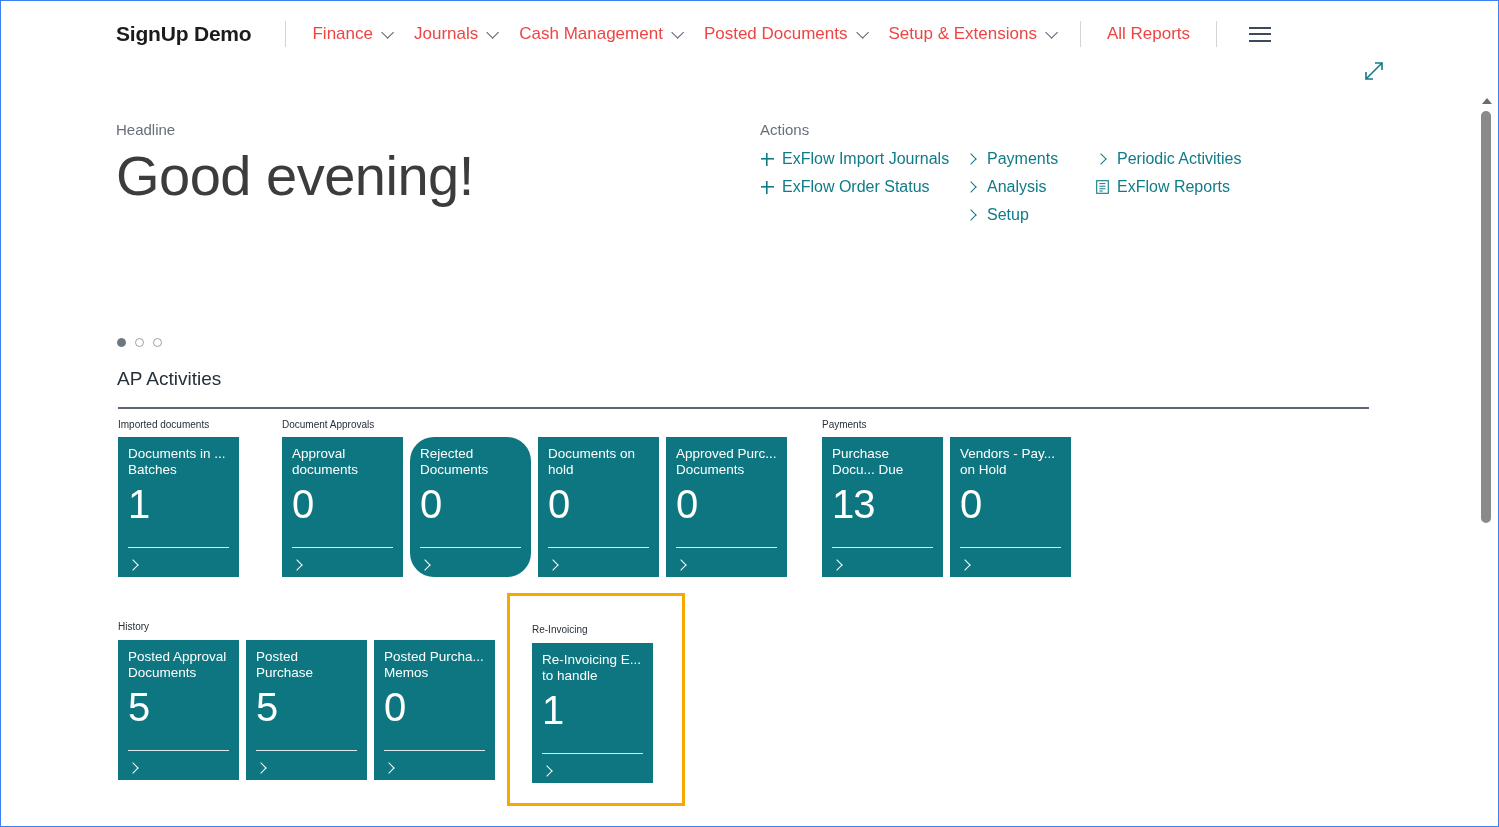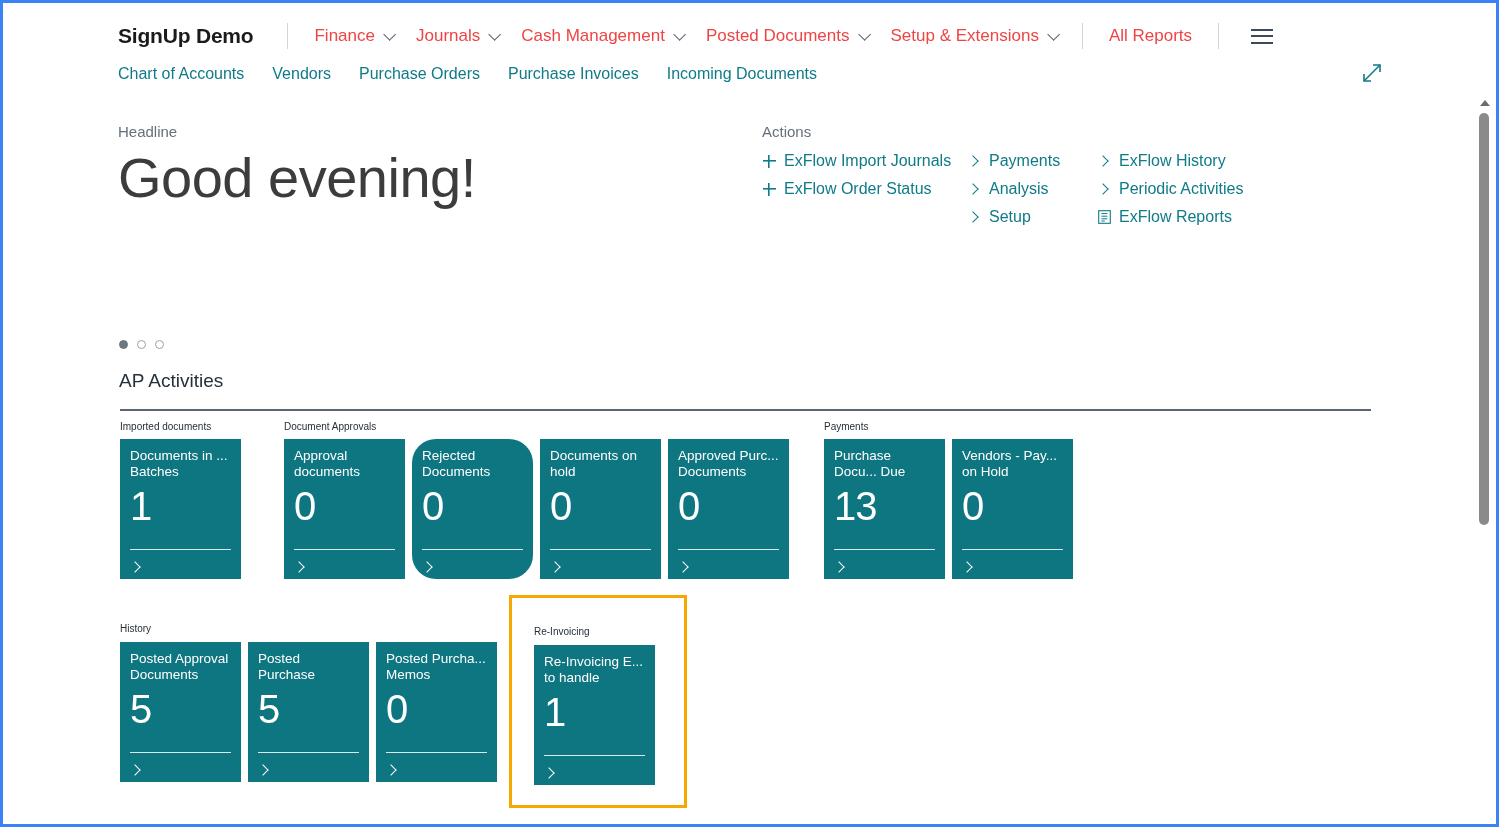--- a/index.html
+++ b/index.html
@@ -6,21 +6,21 @@
   html, body {
     margin: 0; padding: 0;
     width: 1499px; height: 827px;
     overflow: hidden;
     background: #ffffff;
     font-family: "Liberation Sans", sans-serif;
   }
   #window {
     position: relative;
     width: 1499px; height: 827px;
-    border: 3px solid #3b82f6;
+    border: 1px solid #3b82f6;
     background: #ffffff;
     overflow: hidden;
   }
 
   
   #topnav {
     position: absolute;
     left: 0; top: 0; right: 0;
     height: 90px;
     background: #ffffff;
@@ -312,27 +312,20 @@
       <div class="nav-item">All Reports</div>
       <div class="nav-sep"></div>
 
       <div class="hamburger">
         <span></span>
           <span></span>
           <span></span>
       </div>
     </div>
 
-    <div class="nav-row2">
-      <div class="subnav-item">Chart of Accounts</div>
-      <div class="subnav-item">Vendors</div>
-      <div class="subnav-item">Purchase Orders</div>
-      <div class="subnav-item">Purchase Invoices</div>
-      <div class="subnav-item">Incoming Documents</div>
-    </div>
 
     <div id="expand-icon">
       <svg width="24" height="24" viewBox="0 0 24 24">
         <line x1="4" y1="20" x2="20" y2="4" stroke="#0f7b88" stroke-width="1.6"></line>
         <polyline points="4,13 4,20 11,20" fill="none" stroke="#0f7b88" stroke-width="1.6"></polyline>
         <polyline points="13,4 20,4 20,11" fill="none" stroke="#0f7b88" stroke-width="1.6"></polyline>
       </svg>
     </div>
   </div>
 
@@ -364,24 +357,20 @@
           <span class="ic ic-chev"></span>
           <span>Analysis</span>
         </div>
         <div class="action-item">
           <span class="ic ic-chev"></span>
           <span>Setup</span>
         </div>
       </div>
 
       <div class="actions-col c3">
-        <div class="action-item">
-          <span class="ic ic-chev"></span>
-          <span>ExFlow History</span>
-        </div>
         <div class="action-item">
           <span class="ic ic-chev"></span>
           <span>Periodic Activities</span>
         </div>
         <div class="action-item">
           <span class="ic">
             <svg width="13" height="14" viewBox="0 0 13 14">
               <rect x="0.7" y="0.7" width="11.6" height="12.6" fill="none" stroke="#0f7b88" stroke-width="1.1"></rect>
               <line x1="3.4" y1="3.6" x2="9.4" y2="3.6" stroke="#0f7b88" stroke-width="1"></line>
               <line x1="3.4" y1="6.2" x2="9.4" y2="6.2" stroke="#0f7b88" stroke-width="1"></line>

